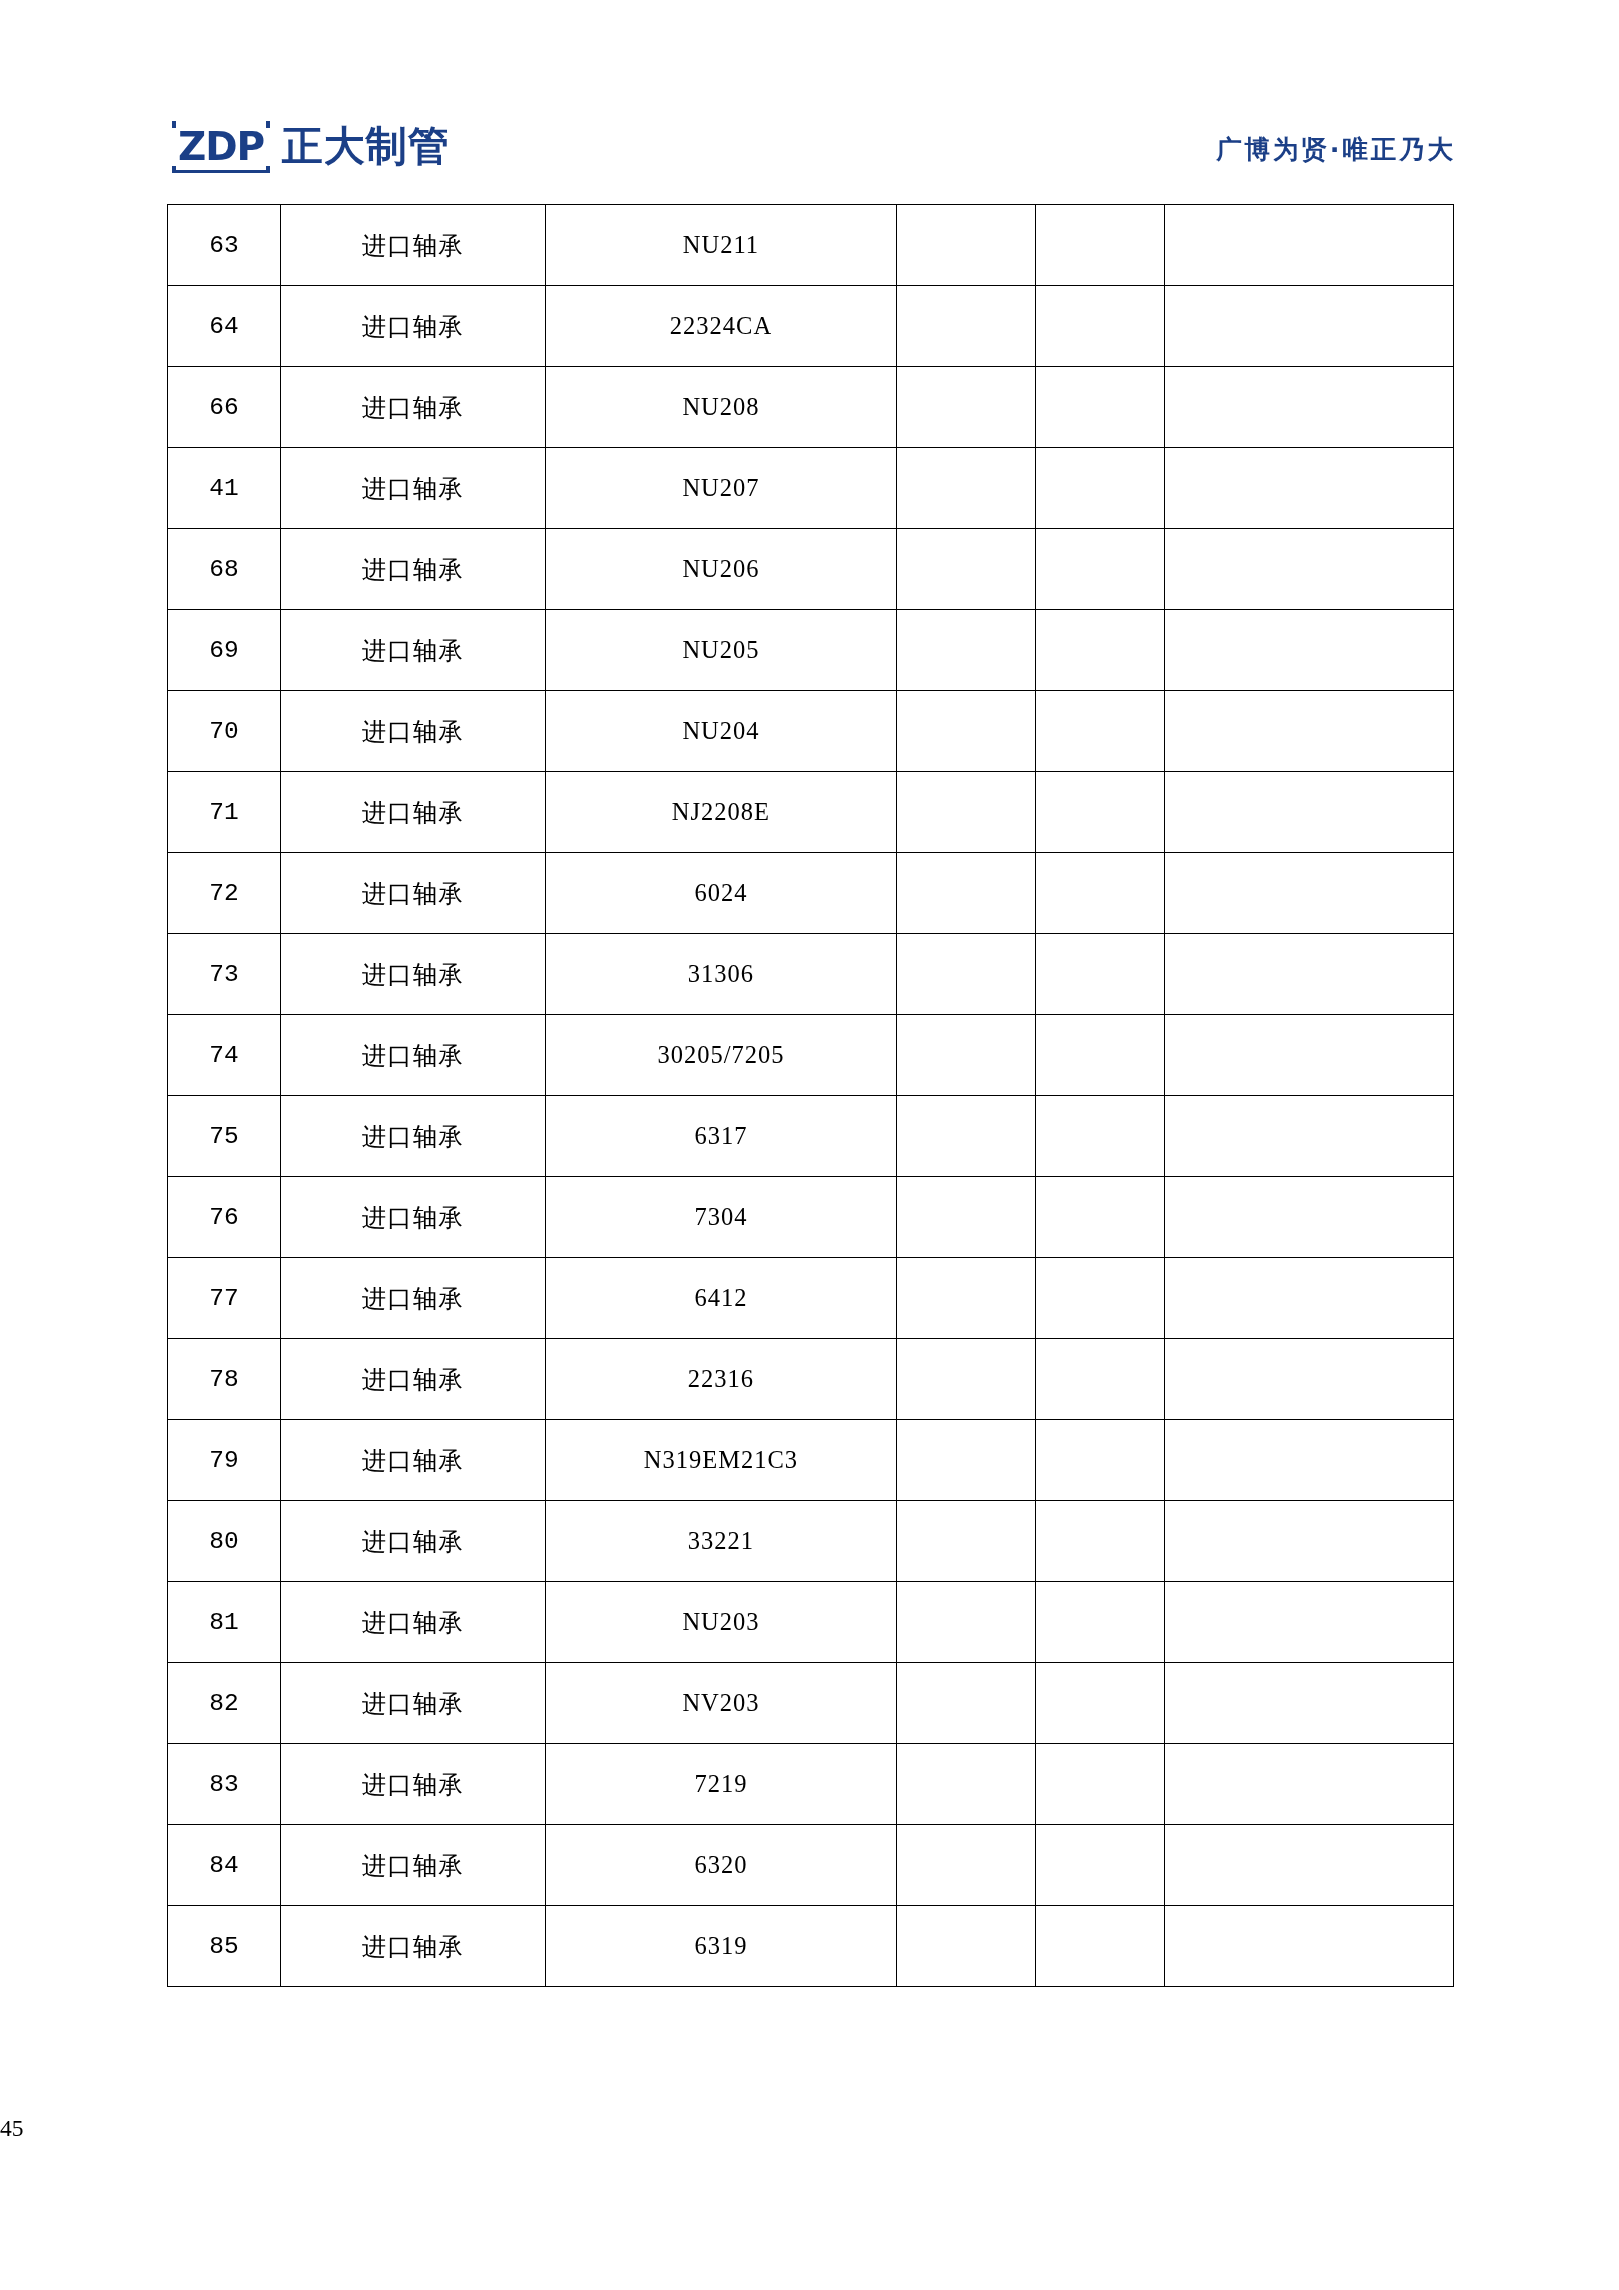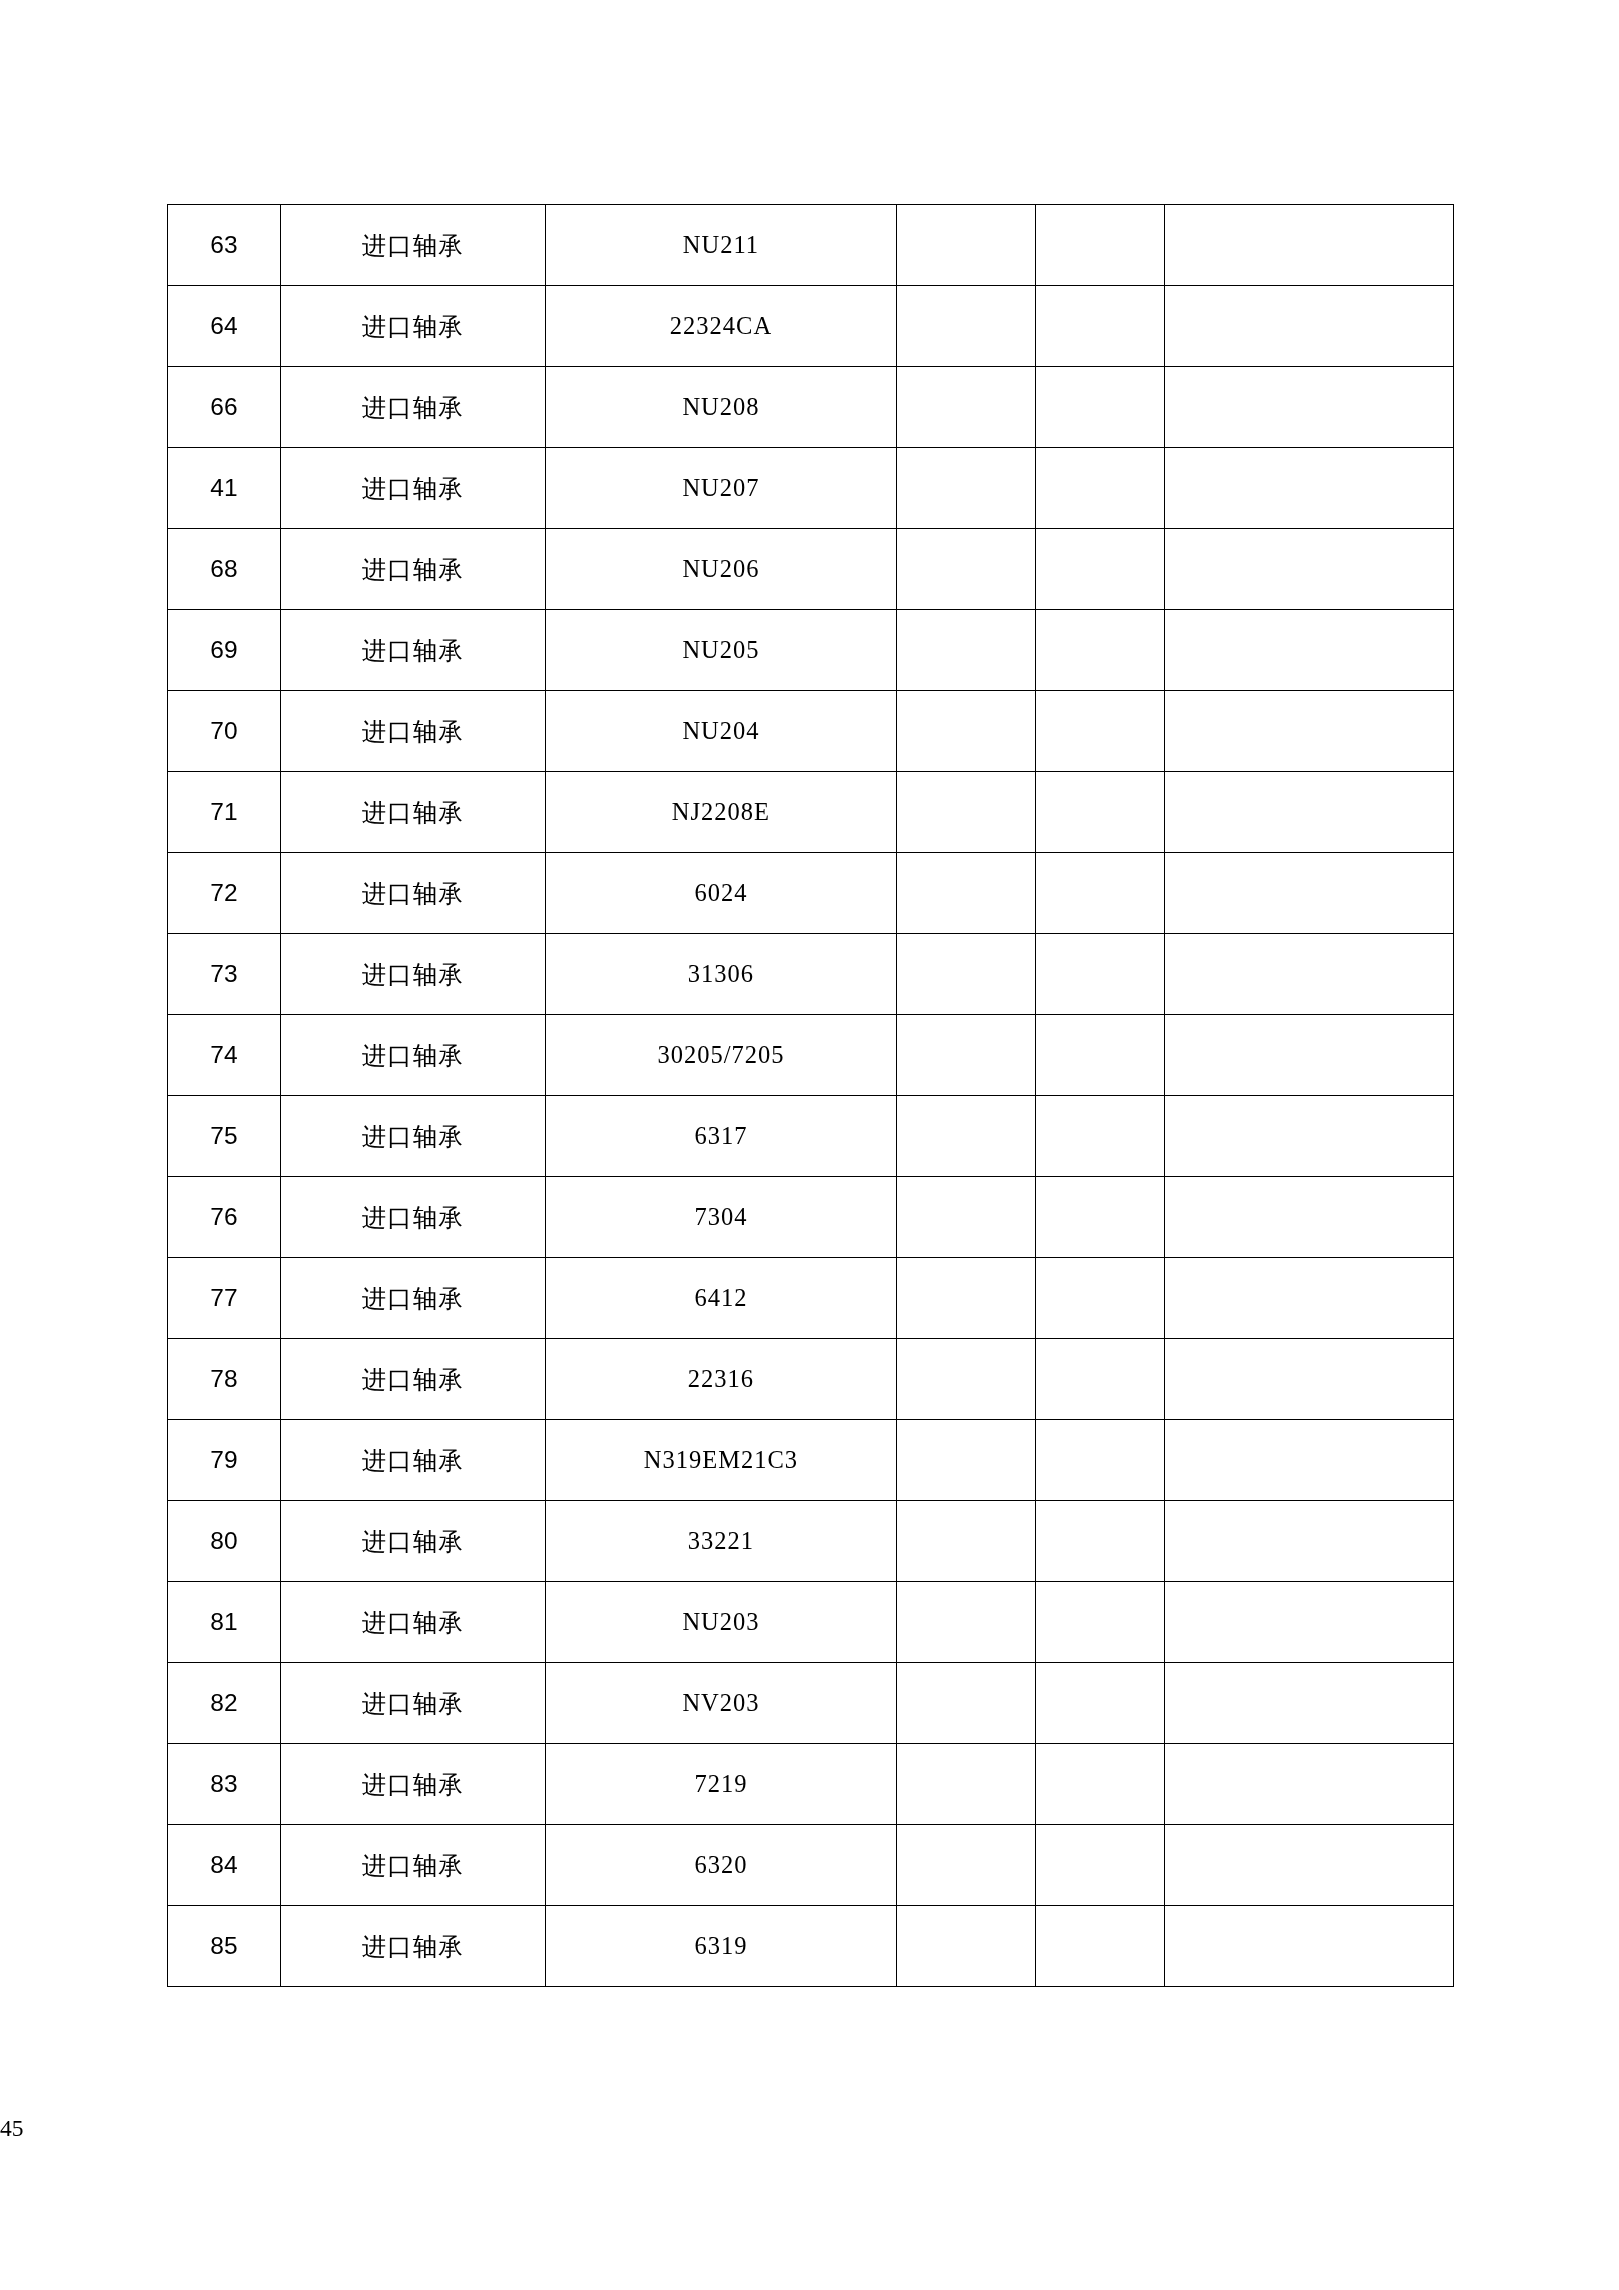--- a/index.html
+++ b/index.html
@@ -113,21 +113,21 @@
   }
   table.data td {
     border: 1px solid #000000;
     height: 80px;
     text-align: center;
     vertical-align: middle;
     font-size: 24.5px;
     color: #000000;
     padding: 0;
   }
-  td.c-idx { width: 103px; font-family: Liberation Sans, sans-serif; }
+  td.c-idx { width: 103px; font-family: Liberation Mono, monospace; }
   td.c-name { width: 243px; font-family: "DejaVu Sans", sans-serif; font-size: 24.5px; letter-spacing: 1px; }
   td.c-model { width: 323px; font-family: "Liberation Serif", serif; font-size: 24.5px; letter-spacing: 1px; }
   td.c-a { width: 127px; }
   td.c-b { width: 118px; }
   td.c-c { width: 265px; }
 
   
   .footer {
     position: absolute;
     left: 0;
@@ -138,20 +138,27 @@
     font-family: "Liberation Serif", serif;
     color: #000000;
   }
 </style>
 </head>
 <body>
 
 <div class="page">
   <div class="page-inner">
 
+    <div class="header">
+      <div class="logo-block">
+        <div class="logo-mark"><span>ZDP</span></div>
+        <div class="logo-text">正大制管</div>
+      </div>
+      <div class="slogan">广博为贤·唯正乃大</div>
+    </div>
 
     <div class="tbl-wrap">
       <table class="data">
         <tbody>
             <tr>
               <td class="c-idx">63</td>
               <td class="c-name">进口轴承</td>
               <td class="c-model">NU211</td>
               <td class="c-a"></td>
               <td class="c-b"></td>

